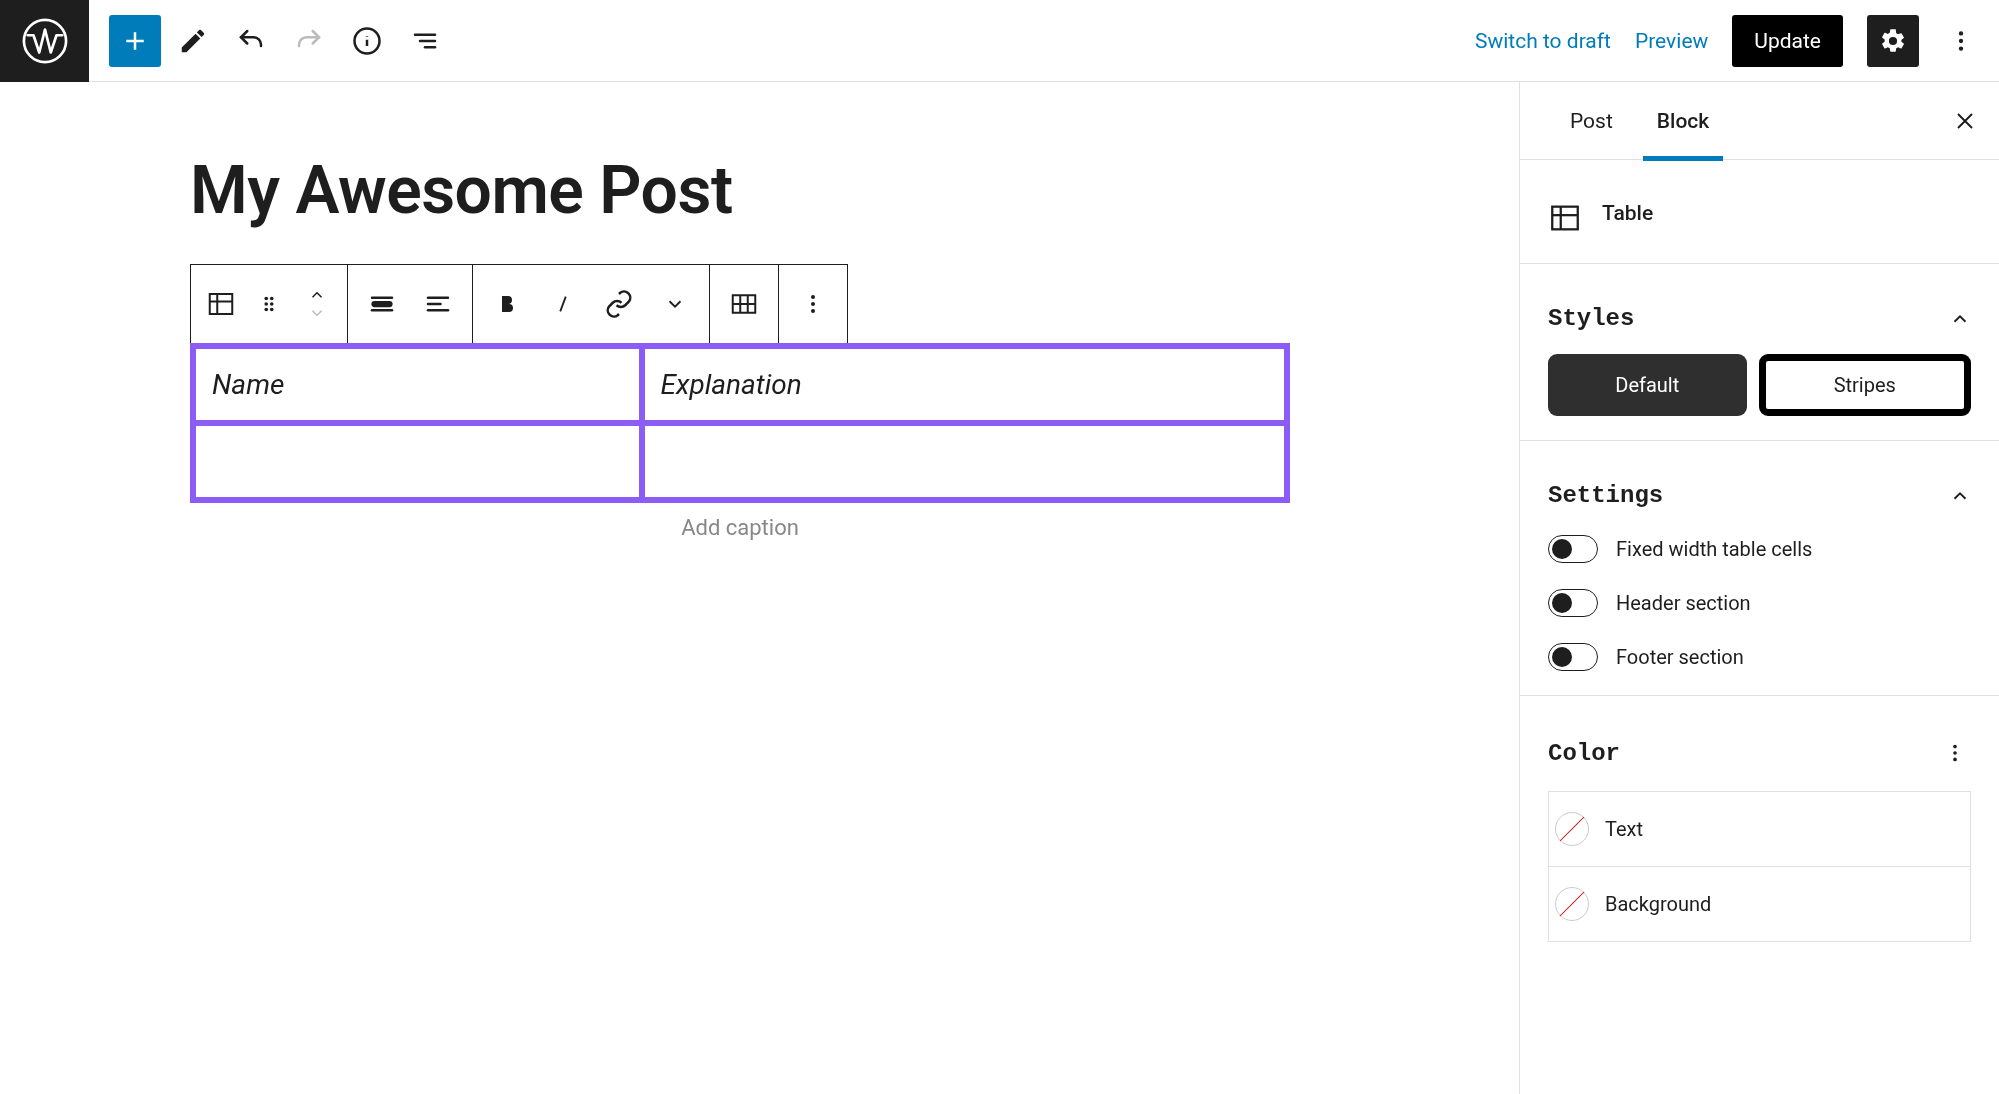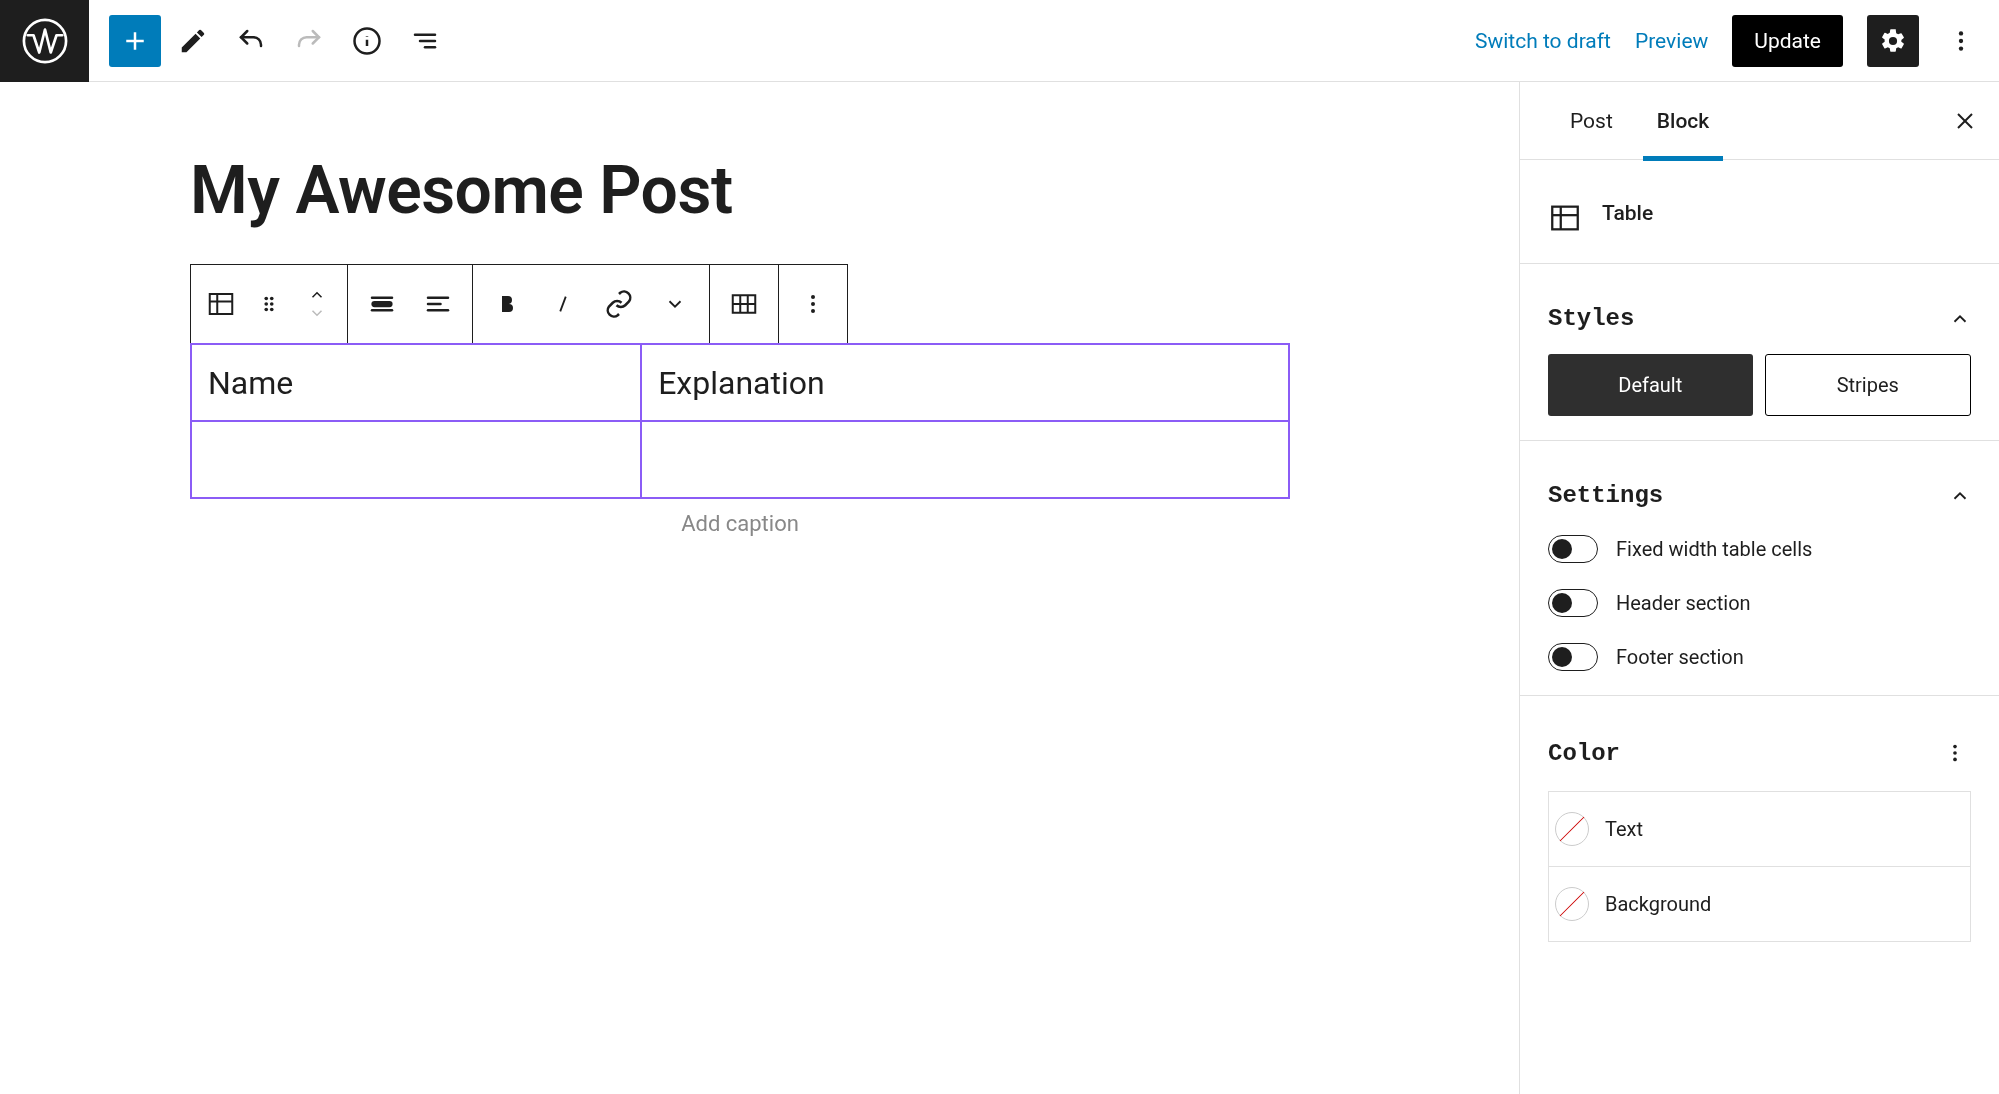--- a/index.html
+++ b/index.html
@@ -129,25 +129,26 @@
   .tb-stack svg { margin: 2px 0; }
 
   
   .editor-table {
     margin-left: 190px;
     margin-top: -1px;
     border-collapse: collapse;
     width: 1100px;
   }
   .editor-table td {
-    border: 2px solid #8b5cf6;
+    border: 6px solid #8b5cf6;
     height: 77px;
-    font-size: 32px;
+    font-size: 28px;
     padding: 0 16px;
     vertical-align: middle;
+    font-style: italic;
   }
   .caption {
     text-align: center;
     width: 1100px;
     margin-left: 190px;
     margin-top: 12px;
     color: #888;
     font-size: 22px;
   }
 
@@ -232,30 +233,30 @@
     gap: 12px;
     margin-top: 22px;
   }
   .style-btn {
     flex: 1;
     height: 62px;
     display: flex;
     align-items: center;
     justify-content: center;
     font-size: 20px;
-    border-radius: 3px;
+    border-radius: 9px;
     cursor: pointer;
   }
   .style-btn.dark {
     background: #2f2f2f;
     color: #fff;
   }
   .style-btn.light {
     background: #fff;
-    border: 1px solid #000000;
+    border: 7px solid #000000;
     color: #1e1e1e;
   }
 
   .toggle-row {
     display: flex;
     align-items: center;
     gap: 18px;
     margin-top: 26px;
   }
   .toggle {

